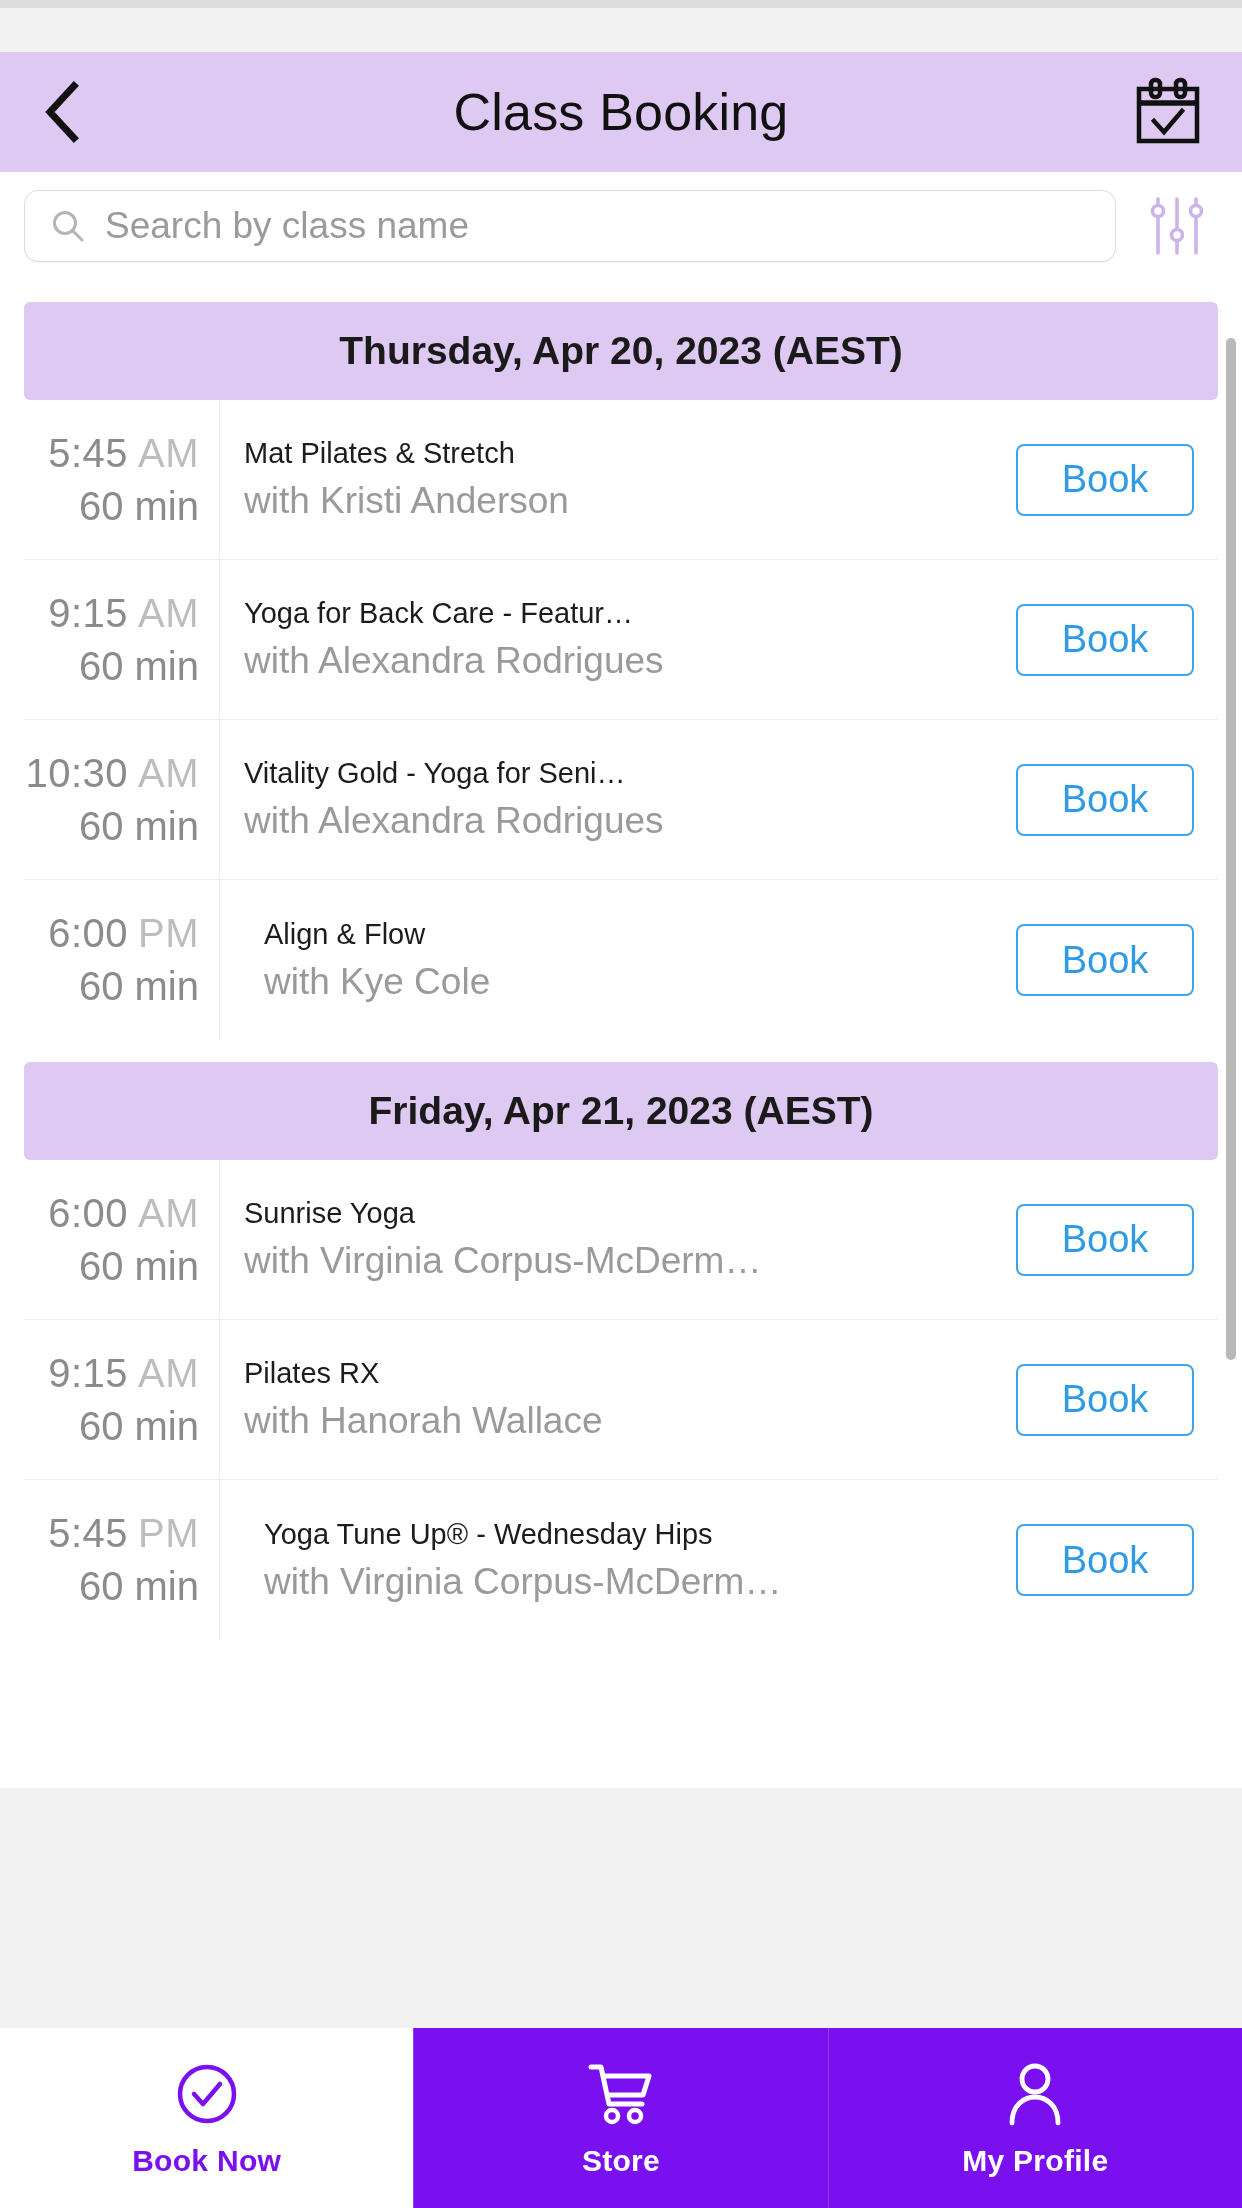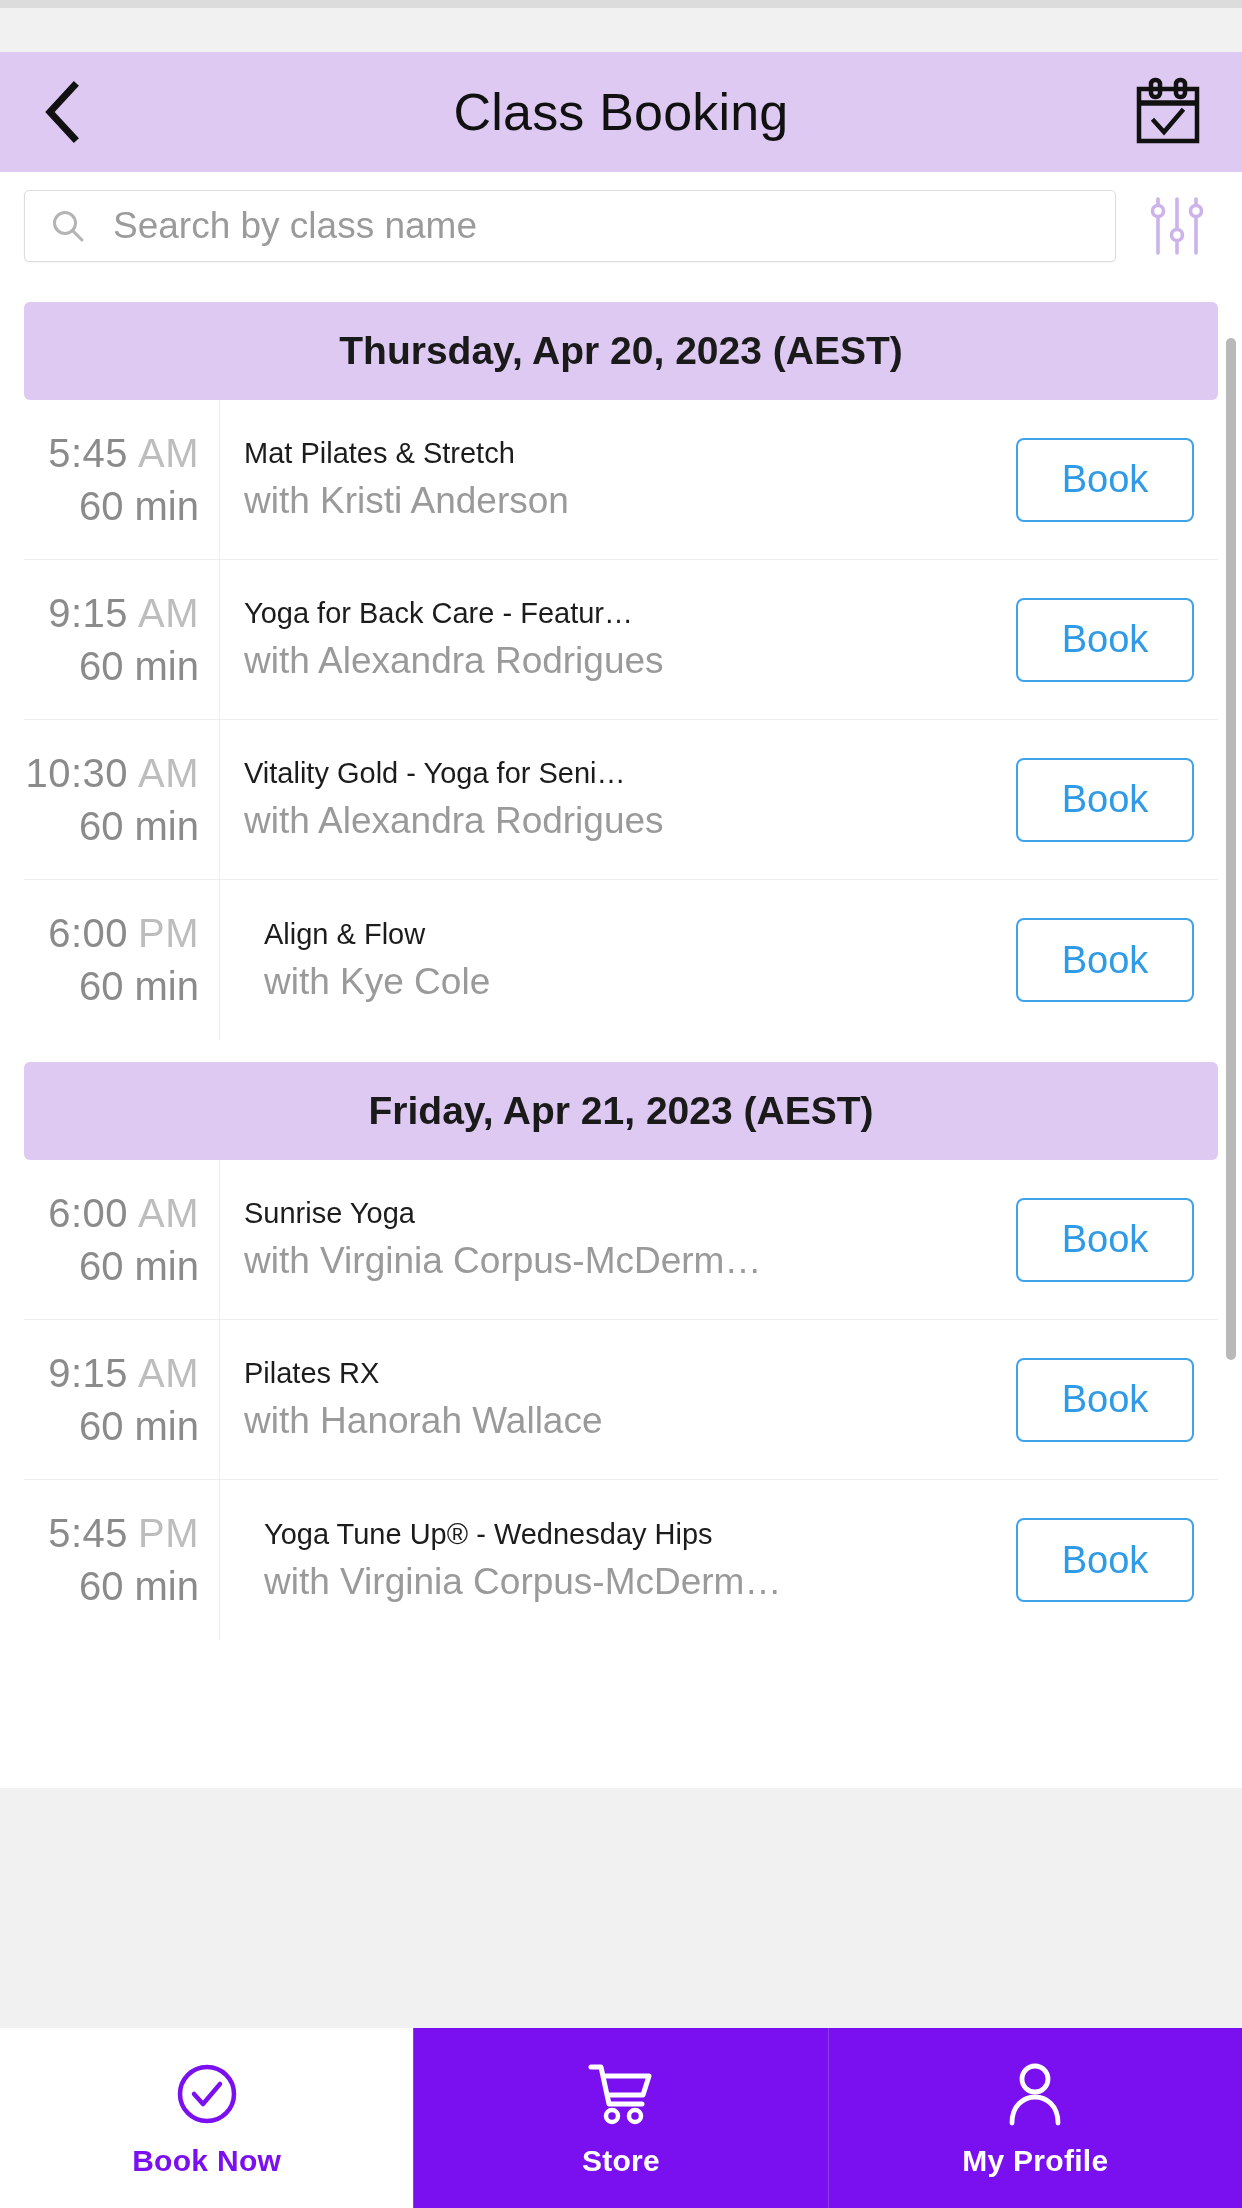--- a/index.html
+++ b/index.html
@@ -29,22 +29,22 @@
   }
   .cal-btn { margin-left:auto; width:80px; display:flex; justify-content:flex-end; align-items:center; cursor:pointer; z-index:2; }
 
   
   .search-row {
     background:#ffffff; height:108px;
     display:flex; align-items:center;
     padding:0 22px 0 24px; gap:18px;
   }
   .search-box {
-    flex:1; height:72px; border:1.6px solid #dddddd; border-radius:5px;
-    background:#fff; display:flex; align-items:center; padding:0 26px; gap:28px;
+    flex:1; height:72px; border:1.6px solid #dddddd; border-radius:14px;
+    background:#fff; display:flex; align-items:center; padding:0 26px; gap:20px;
     box-shadow:0 1px 2px rgba(0,0,0,.05);
   }
   .search-ph { font-size:37px; color:#9b9b9b; font-weight:400; }
   .filter-btn { width:86px; display:flex; justify-content:center; align-items:center; cursor:pointer; }
 
   
   .content {
     position:relative; background:#ffffff;
     height:1508px; overflow:hidden;
   }
@@ -84,21 +84,21 @@
     font-size:29px; color:#1c1c1c; font-weight:400;
     white-space:nowrap; overflow:hidden; text-overflow:ellipsis;
   }
   .class-with {
     font-size:37px; color:#9a9a9a;
     white-space:nowrap; overflow:hidden; text-overflow:ellipsis;
   }
 
   .col-action { width:226px; flex:0 0 226px; display:flex; align-items:center; justify-content:center; }
   .book-btn {
-    width:178px; height:84px;
+    width:178px; height:72px;
     border:2.2px solid #3fa3e8; border-radius:8px;
     background:#ffffff; color:#2f9ae6; font-size:38px;
     display:flex; align-items:center; justify-content:center;
     cursor:pointer; font-family:"Liberation Sans", sans-serif;
   }
 
   
   .scrollbar-track { position:absolute; top:0; right:6px; width:10px; height:100%; }
   .scrollbar-thumb {
     position:absolute; right:0; top:58px; width:10px; height:1022px;

